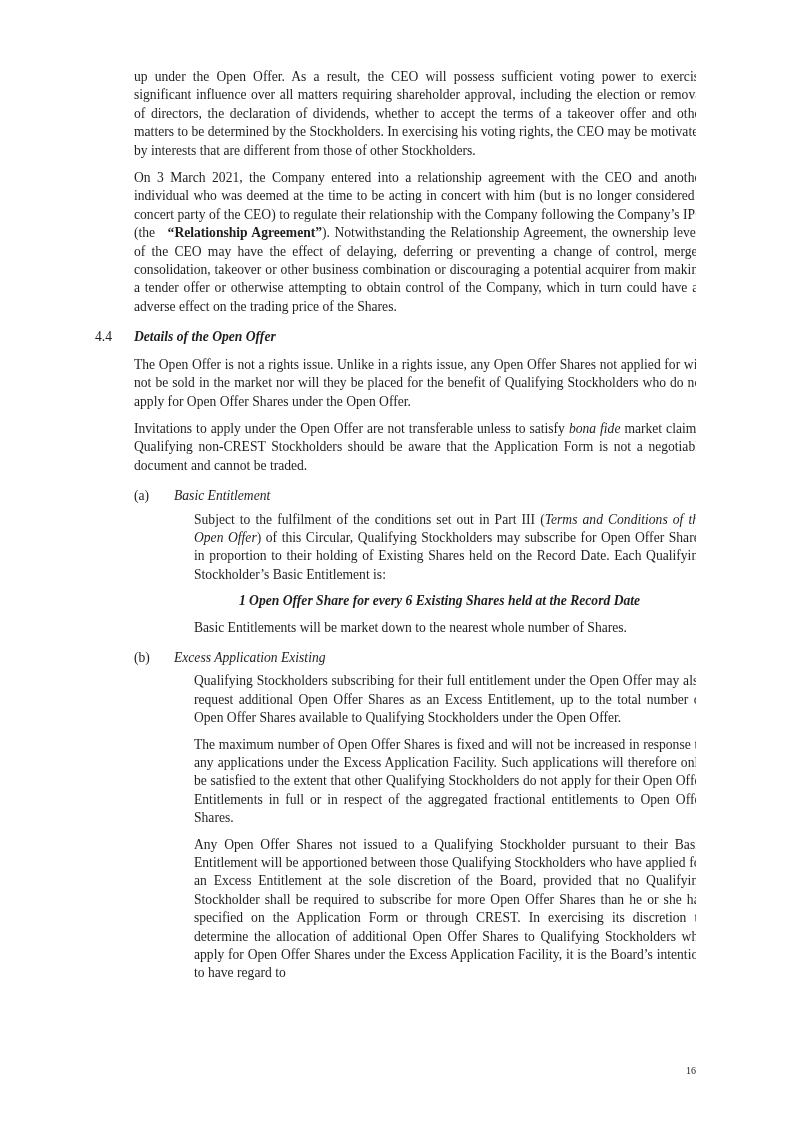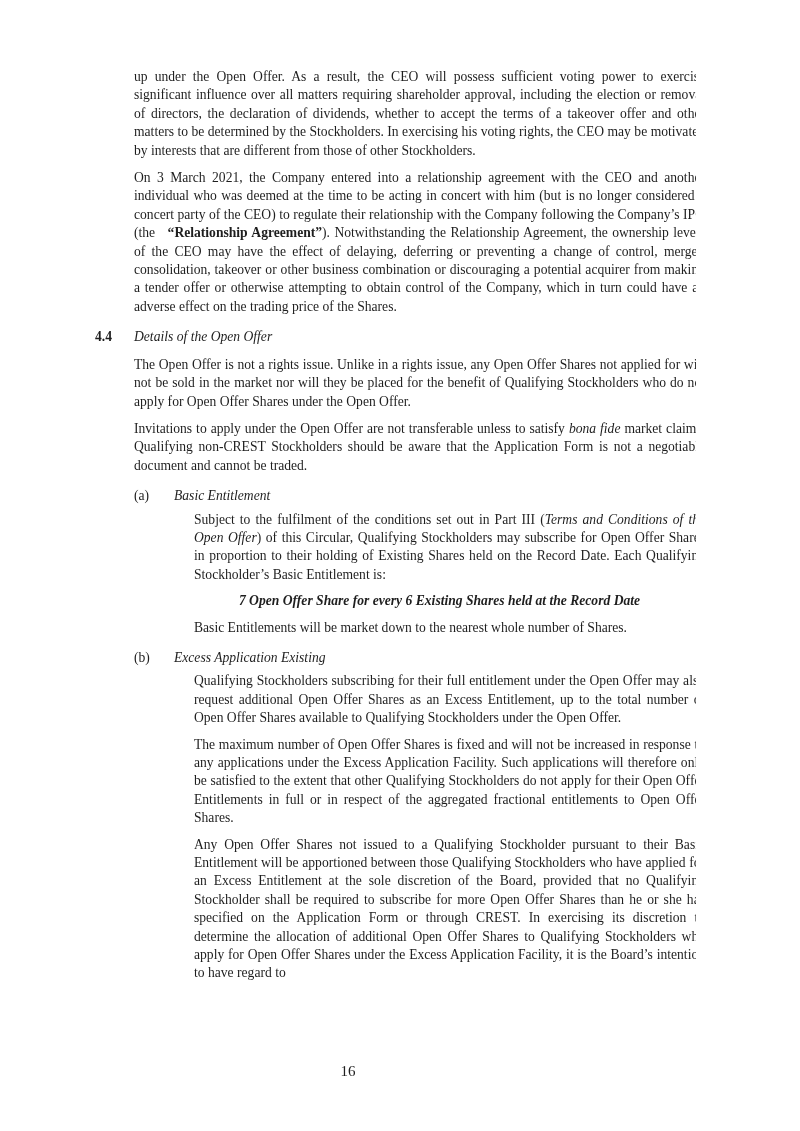--- a/index.html
+++ b/index.html
@@ -27,25 +27,25 @@
     margin-bottom: 9px;
   }
   .section-heading {
     position: relative;
     margin-top: 12px;
     margin-bottom: 9px;
   }
   .section-number {
     position: absolute;
     left: -39px; top: 0;
-    font-weight: bold;
+    font-weight: normal;
     font-style: normal;
   }
   .section-title {
-    font-weight: normal;
+    font-weight: bold;
     font-style: italic;
   }
   .sub-heading {
     position: relative;
     padding-left: 40px;
     margin-top: 12px;
     margin-bottom: 5px;
   }
   .sub-label {
     position: absolute;
@@ -63,22 +63,22 @@
     text-align: center;
     font-weight: bold;
     font-style: italic;
     margin-bottom: 8px;
   }
   .gap-before-b { margin-top: 12px; }
   .page-number {
     position: absolute;
     left: 0; right: 0;
     top: 1062px;
-    text-align: center;
-    font-size: 15px;
+    text-align: right;
+    font-size: 10px;
     color: #1e1e1e;
   }
   .sg-b { font-weight: bold; margin-left: 8px; }
   .sg-i { font-style: italic; }
 </style>
 </head>
 <body>
 
 <div class="page">
   <div class="content">
@@ -92,21 +92,21 @@
     </div>
 
     <div class="para"><span>The Open Offer is not a rights issue. Unlike in a rights issue, any Open Offer Shares not applied for will not be sold in the market nor will they be placed for the benefit of Qualifying Stockholders who do not apply for Open Offer Shares under the Open Offer.</span></div>
     <div class="para"><span>Invitations to apply under the Open Offer are not transferable unless to satisfy </span><span class="sg-i">bona fide</span><span> market claims. Qualifying non-CREST Stockholders should be aware that the Application Form is not a negotiable document and cannot be traded.</span></div>
 
     <div class="sub-heading">
       <span class="sub-label">(a)</span>
       <span class="sub-title">Basic Entitlement</span>
     </div>
     <div class="sub-para"><span>Subject to the fulfilment of the conditions set out in Part III (</span><span class="sg-i">Terms and Conditions of the Open Offer</span><span>) of this Circular, Qualifying Stockholders may subscribe for Open Offer Shares in proportion to their holding of Existing Shares held on the Record Date. Each Qualifying Stockholder’s Basic Entitlement is:</span></div>
-    <div class="formula">7 Open Offer Share for every 6 Existing Shares held at the Record Date</div>
+    <div class="formula">1 Open Offer Share for every 6 Existing Shares held at the Record Date</div>
     <div class="sub-para"><span>Basic Entitlements will be market down to the nearest whole number of Shares.</span></div>
 
     <div class="sub-heading gap-before-b">
       <span class="sub-label">(b)</span>
       <span class="sub-title">Excess Application Existing</span>
     </div>
     <div class="sub-para"><span>Qualifying Stockholders subscribing for their full entitlement under the Open Offer may also request additional Open Offer Shares as an Excess Entitlement, up to the total number of Open Offer Shares available to Qualifying Stockholders under the Open Offer.</span></div>
     <div class="sub-para"><span>The maximum number of Open Offer Shares is fixed and will not be increased in response to any applications under the Excess Application Facility. Such applications will therefore only be satisfied to the extent that other Qualifying Stockholders do not apply for their Open Offer Entitlements in full or in respect of the aggregated fractional entitlements to Open Offer Shares.</span></div>
     <div class="sub-para"><span>Any Open Offer Shares not issued to a Qualifying Stockholder pursuant to their Basic Entitlement will be apportioned between those Qualifying Stockholders who have applied for an Excess Entitlement at the sole discretion of the Board, provided that no Qualifying Stockholder shall be required to subscribe for more Open Offer Shares than he or she has specified on the Application Form or through CREST. In exercising its discretion to determine the allocation of additional Open Offer Shares to Qualifying Stockholders who apply for Open Offer Shares under the Excess Application Facility, it is the Board’s intention to have regard to</span></div>
 

